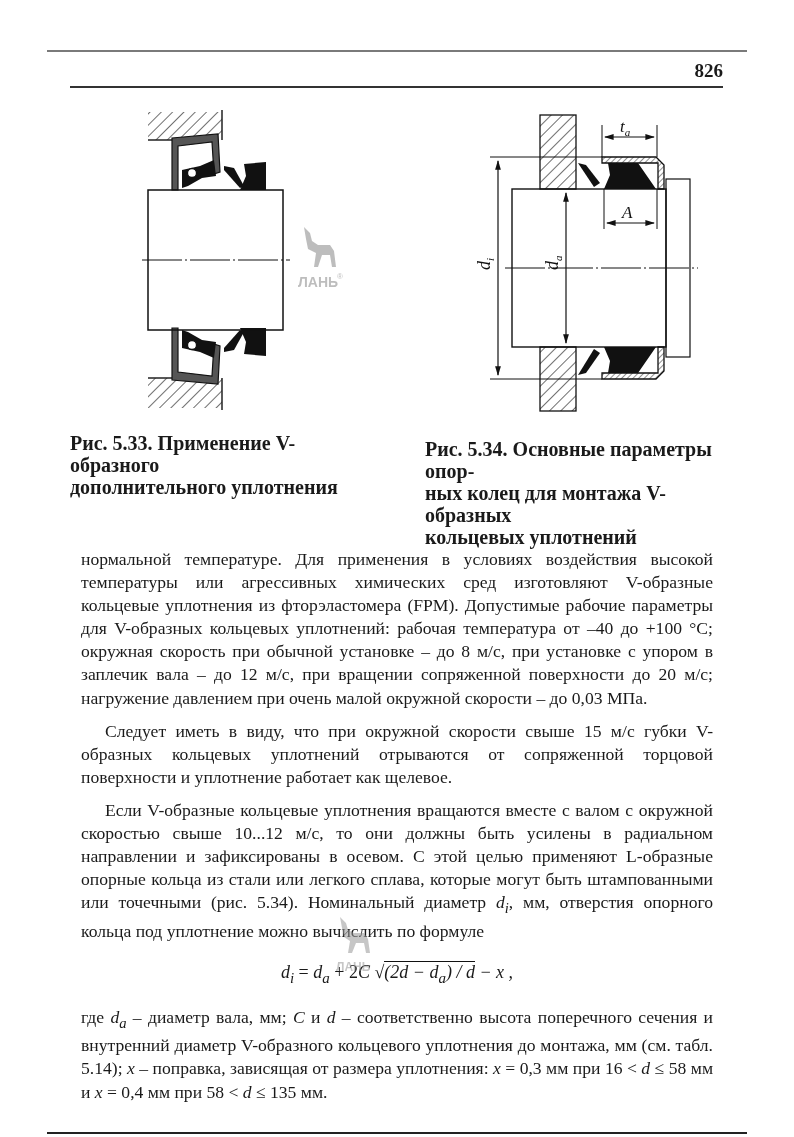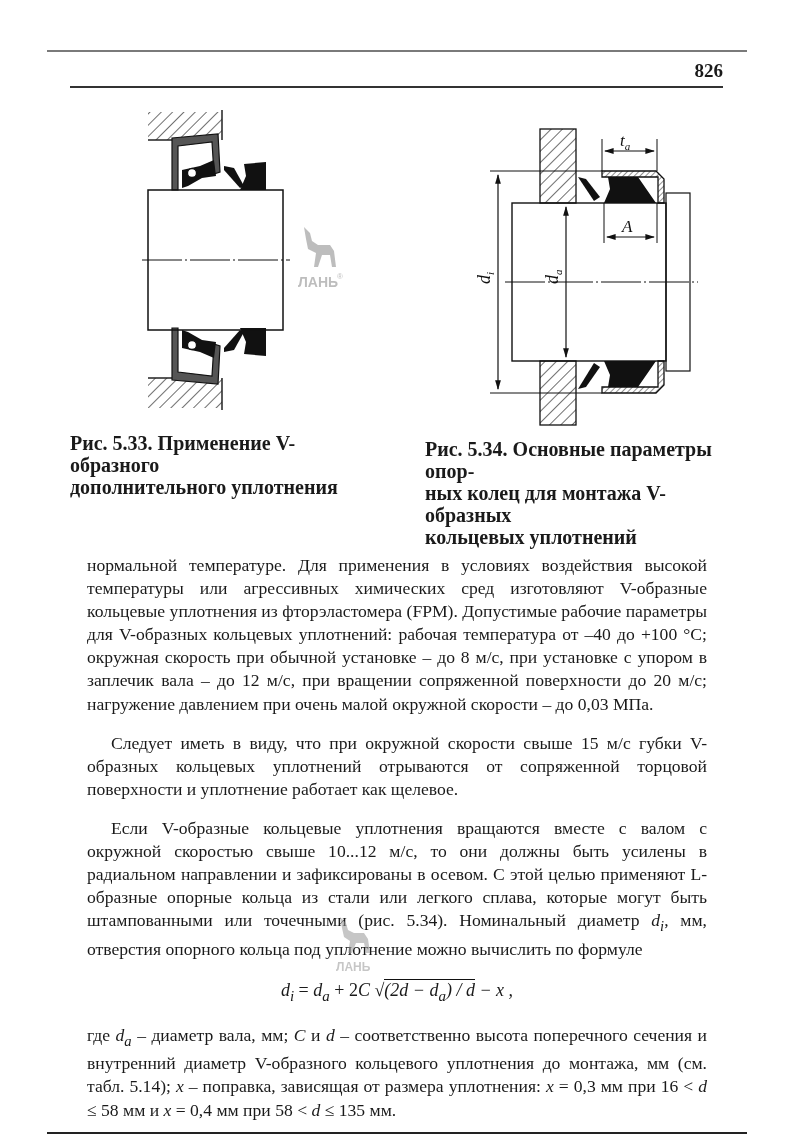--- a/index.html
+++ b/index.html
@@ -12,21 +12,21 @@
   .rule-header { position: absolute; left: 70px; top: 86px; width: 653px; height: 2px; background: #333; }
   .rule-bottom { position: absolute; left: 47px; top: 1132px; width: 700px; height: 2px; background: #222; }
 
   .fig { position: absolute; }
   .fig svg { display: block; }
   .caption { position: absolute; text-align: left; font-family: "Liberation Serif", serif;
              font-weight: bold; font-size: 20px; line-height: 22px; }
 
   .text { position: absolute; left: 71px; width: 652px; font-size: 17.6px; line-height: 23.1px;
           text-align: justify; }
-  .text p { margin: 16px; }
+  .text p { margin: 10px; }
   .text p.indent { text-indent: 24px; }
   .formula { text-align: center; font-style: italic; margin: 18px 0 16px 0; font-size: 18px; }
   .formula .up { font-style: normal; }
   i { font-style: italic; }
   .watermark { position: absolute; opacity: 0.55; }
 </style>
 </head>
 <body>
 
 <div class="rule-top"></div>
@@ -79,21 +79,21 @@
 </div>
 
 <div class="watermark" style="left:296px; top:223px; width:50px; height:68px;">
   <svg width="50" height="68" viewBox="0 0 50 68">
     <path d="M8 4 L14 10 L16 18 L22 22 L34 22 L38 28 L40 44 L36 44 L34 32 L26 32 L22 44 L18 44 L20 30 L12 26 L10 16 Z" fill="#888"></path>
     <text x="2" y="64" font-family="Liberation Sans, sans-serif" font-weight="bold" font-size="14" fill="#888">ЛАНЬ</text>
     <text x="41" y="56" font-family="Liberation Sans, sans-serif" font-size="8" fill="#888">®</text>
   </svg>
 </div>
 
-<div class="fig" style="left:470px; top:119px;">
+<div class="fig" style="left:470px; top:105px;">
   <svg width="240" height="310" viewBox="0 0 240 310">
     <defs>
       <pattern id="hatch2" width="8" height="8" patternUnits="userSpaceOnUse" patternTransform="rotate(45)">
         <line x1="0" y1="0" x2="0" y2="8" stroke="#222" stroke-width="1.3"></line>
       </pattern>
       <pattern id="hatch3" width="4" height="4" patternUnits="userSpaceOnUse" patternTransform="rotate(45)">
         <line x1="0" y1="0" x2="0" y2="4" stroke="#222" stroke-width="1"></line>
       </pattern>
       <marker id="arr" viewBox="0 0 10 10" refX="9" refY="5" markerWidth="8" markerHeight="8" orient="auto-start-reverse">
         <path d="M0 2 L10 5 L0 8 Z" fill="#111"></path>

